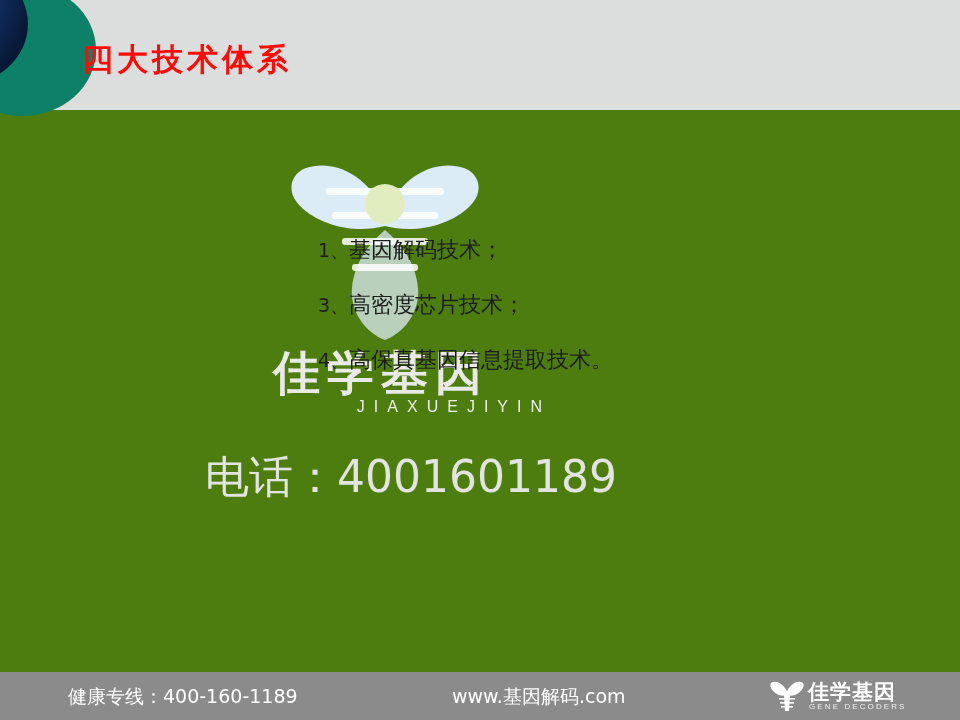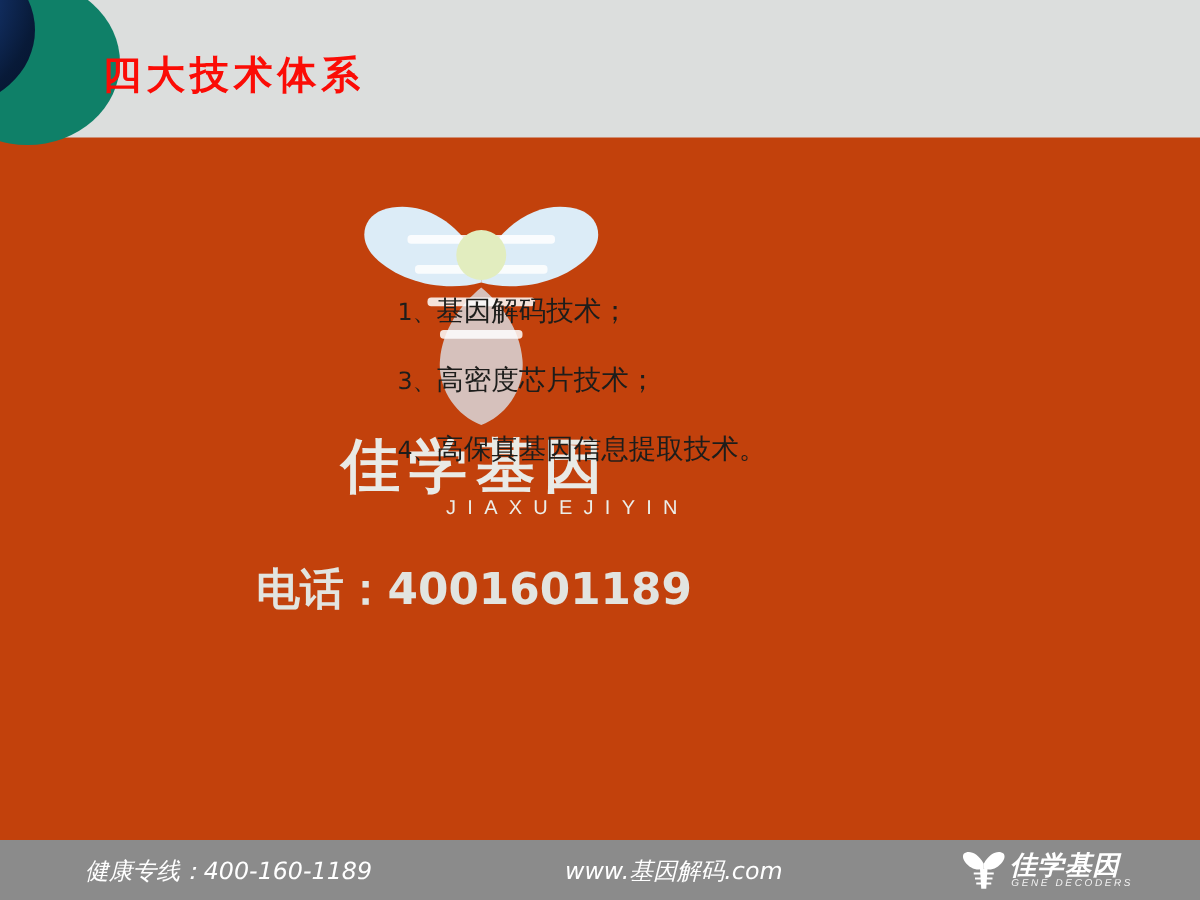--- a/index.html
+++ b/index.html
@@ -7,21 +7,21 @@
     padding: 0;
     background: #ffffff;
   }
   body {
     font-family: "Liberation Sans", sans-serif;
   }
   #slide {
     position: relative;
     width: 960px;
     height: 720px;
-    background: #c2410c;
+    background: #4d7c0f;
     overflow: hidden;
   }
 
   
   .header-band {
     position: absolute;
     left: 0;
     top: 0;
     width: 960px;
     height: 110px;
@@ -104,26 +104,25 @@
     letter-spacing: 9px;
     color: #eceee9;
     font-family: "Liberation Sans", sans-serif;
     white-space: nowrap;
   }
   .wm-phone {
     position: absolute;
     left: 0px;
     top: 288px;
     width: 350px;
-    text-align: left;
-    font-size: 35px;
+    text-align: right;
+    font-size: 44px;
     color: #e2e4e0;
     font-family: "DejaVu Sans", sans-serif;
     white-space: nowrap;
-    font-weight: bold;
   }
 
   
   .content-list {
     position: absolute;
     left: 286px;
     top: 236px;
     width: 620px;
     margin-left: 32px;
   }
@@ -140,21 +139,20 @@
   }
 
   
   .footer-band {
     position: absolute;
     left: 0;
     bottom: 0;
     width: 960px;
     height: 48px;
     background: #8b8b8b;
-    font-style: italic;
   }
   .footer-hotline {
     position: absolute;
     left: 68px;
     top: 12px;
     font-size: 19px;
     color: #ffffff;
     font-family: "DejaVu Sans", sans-serif;
     white-space: nowrap;
   }

